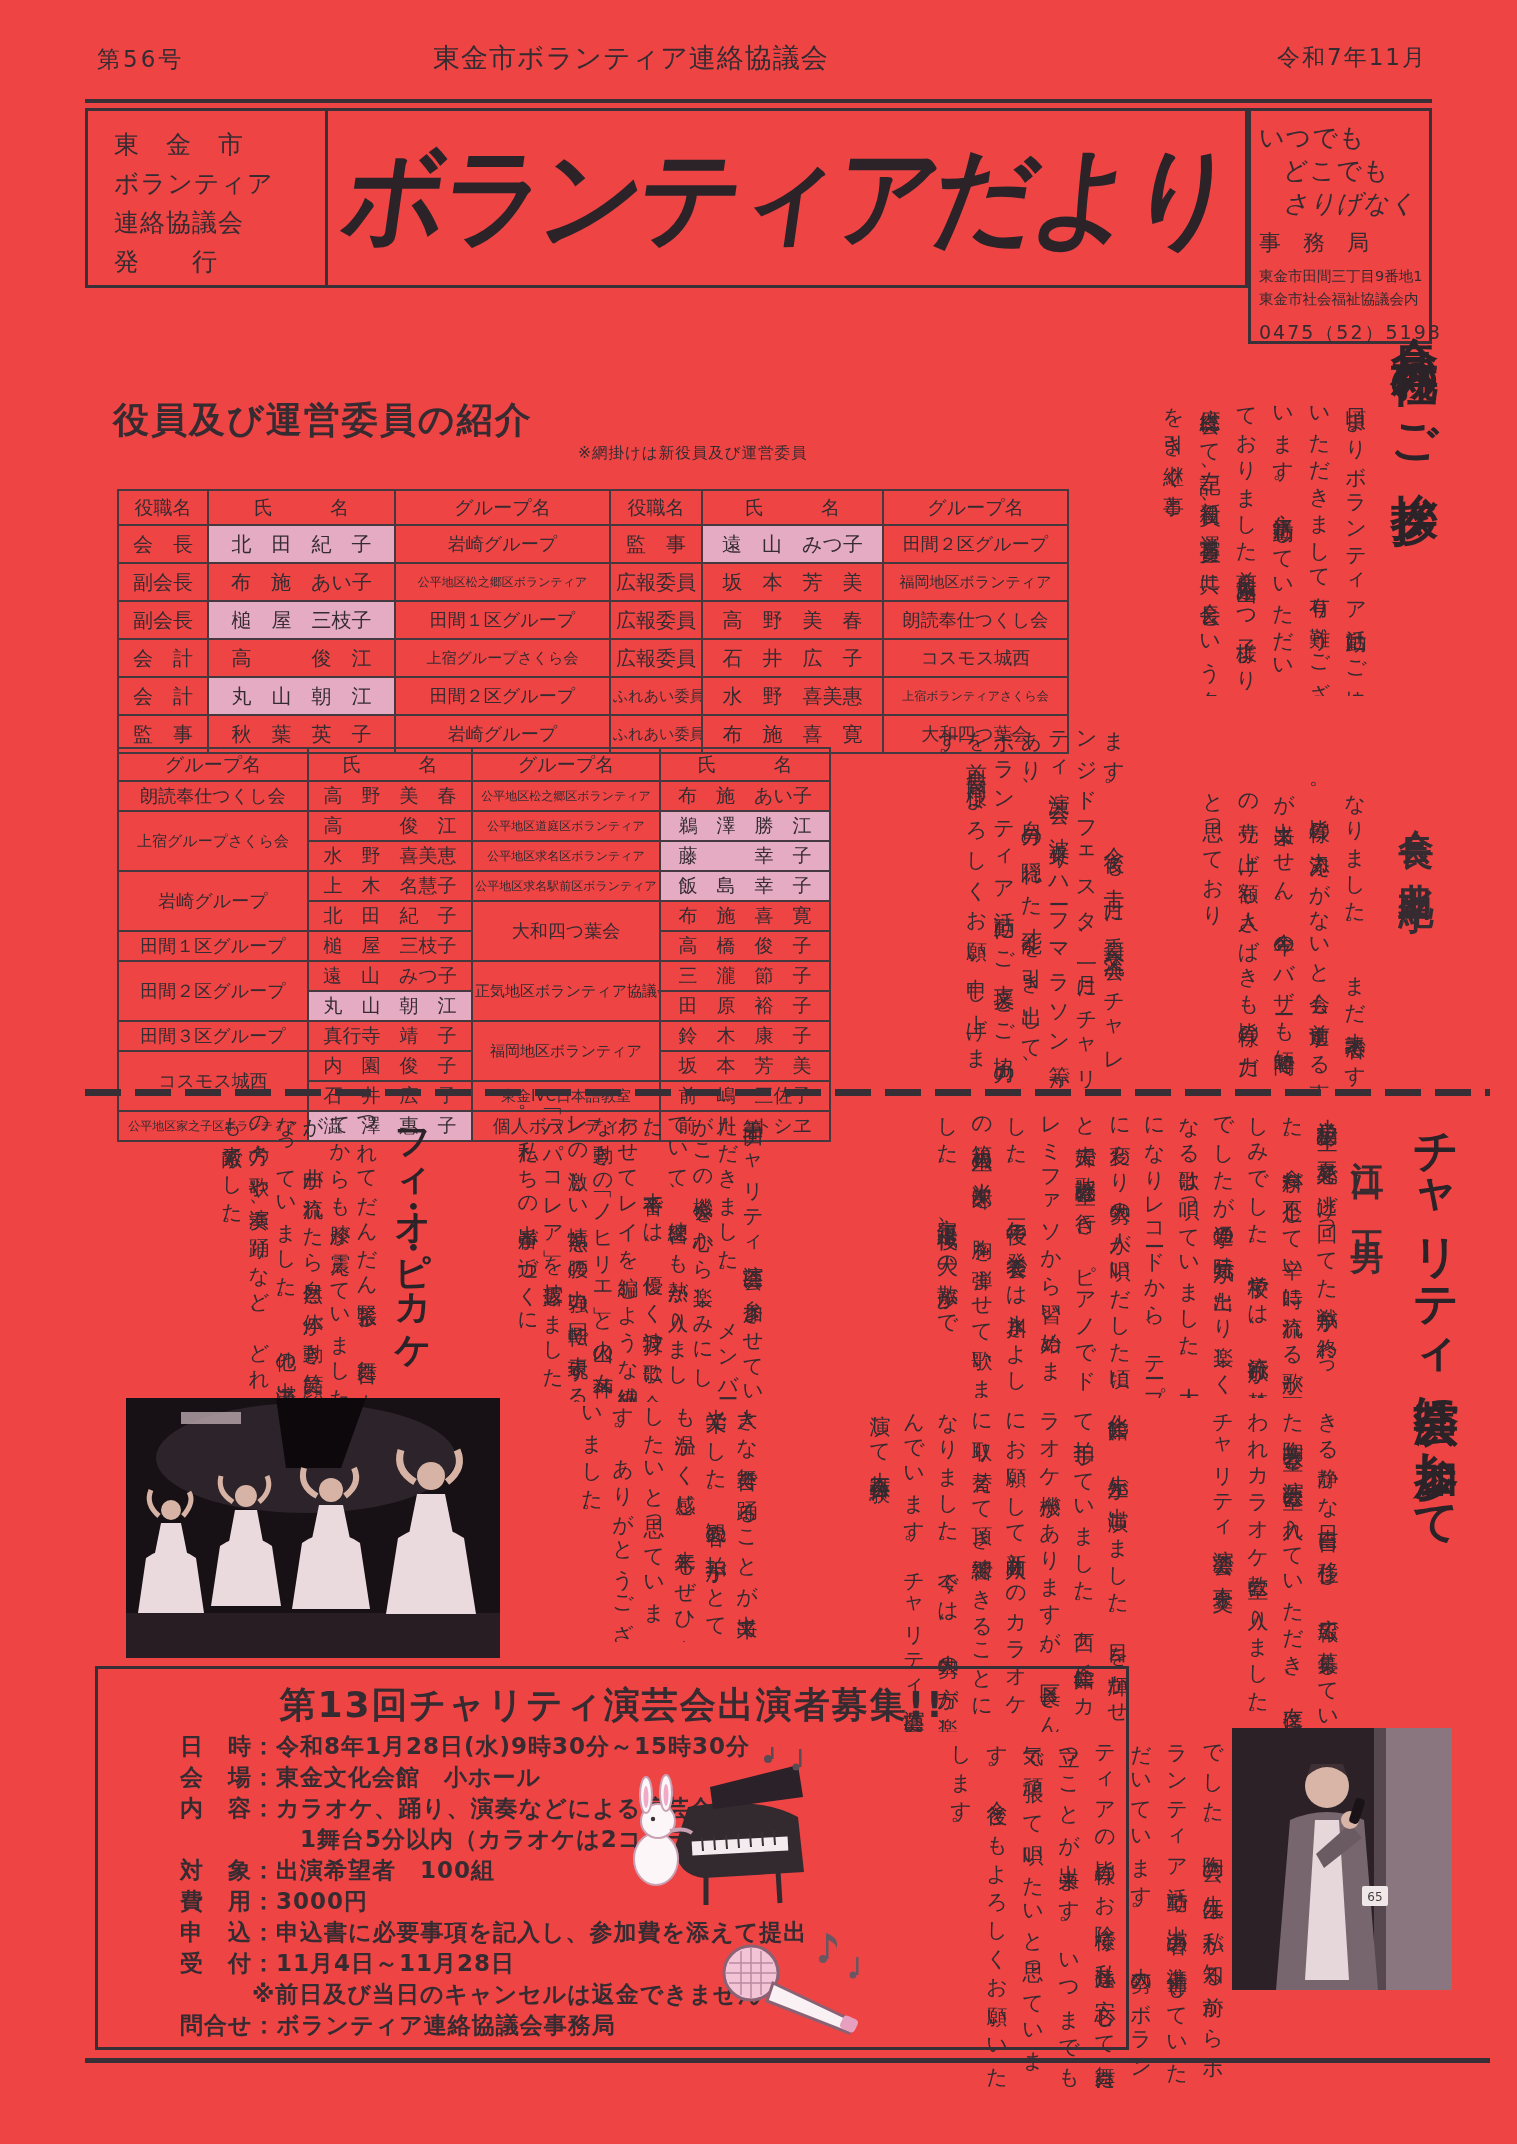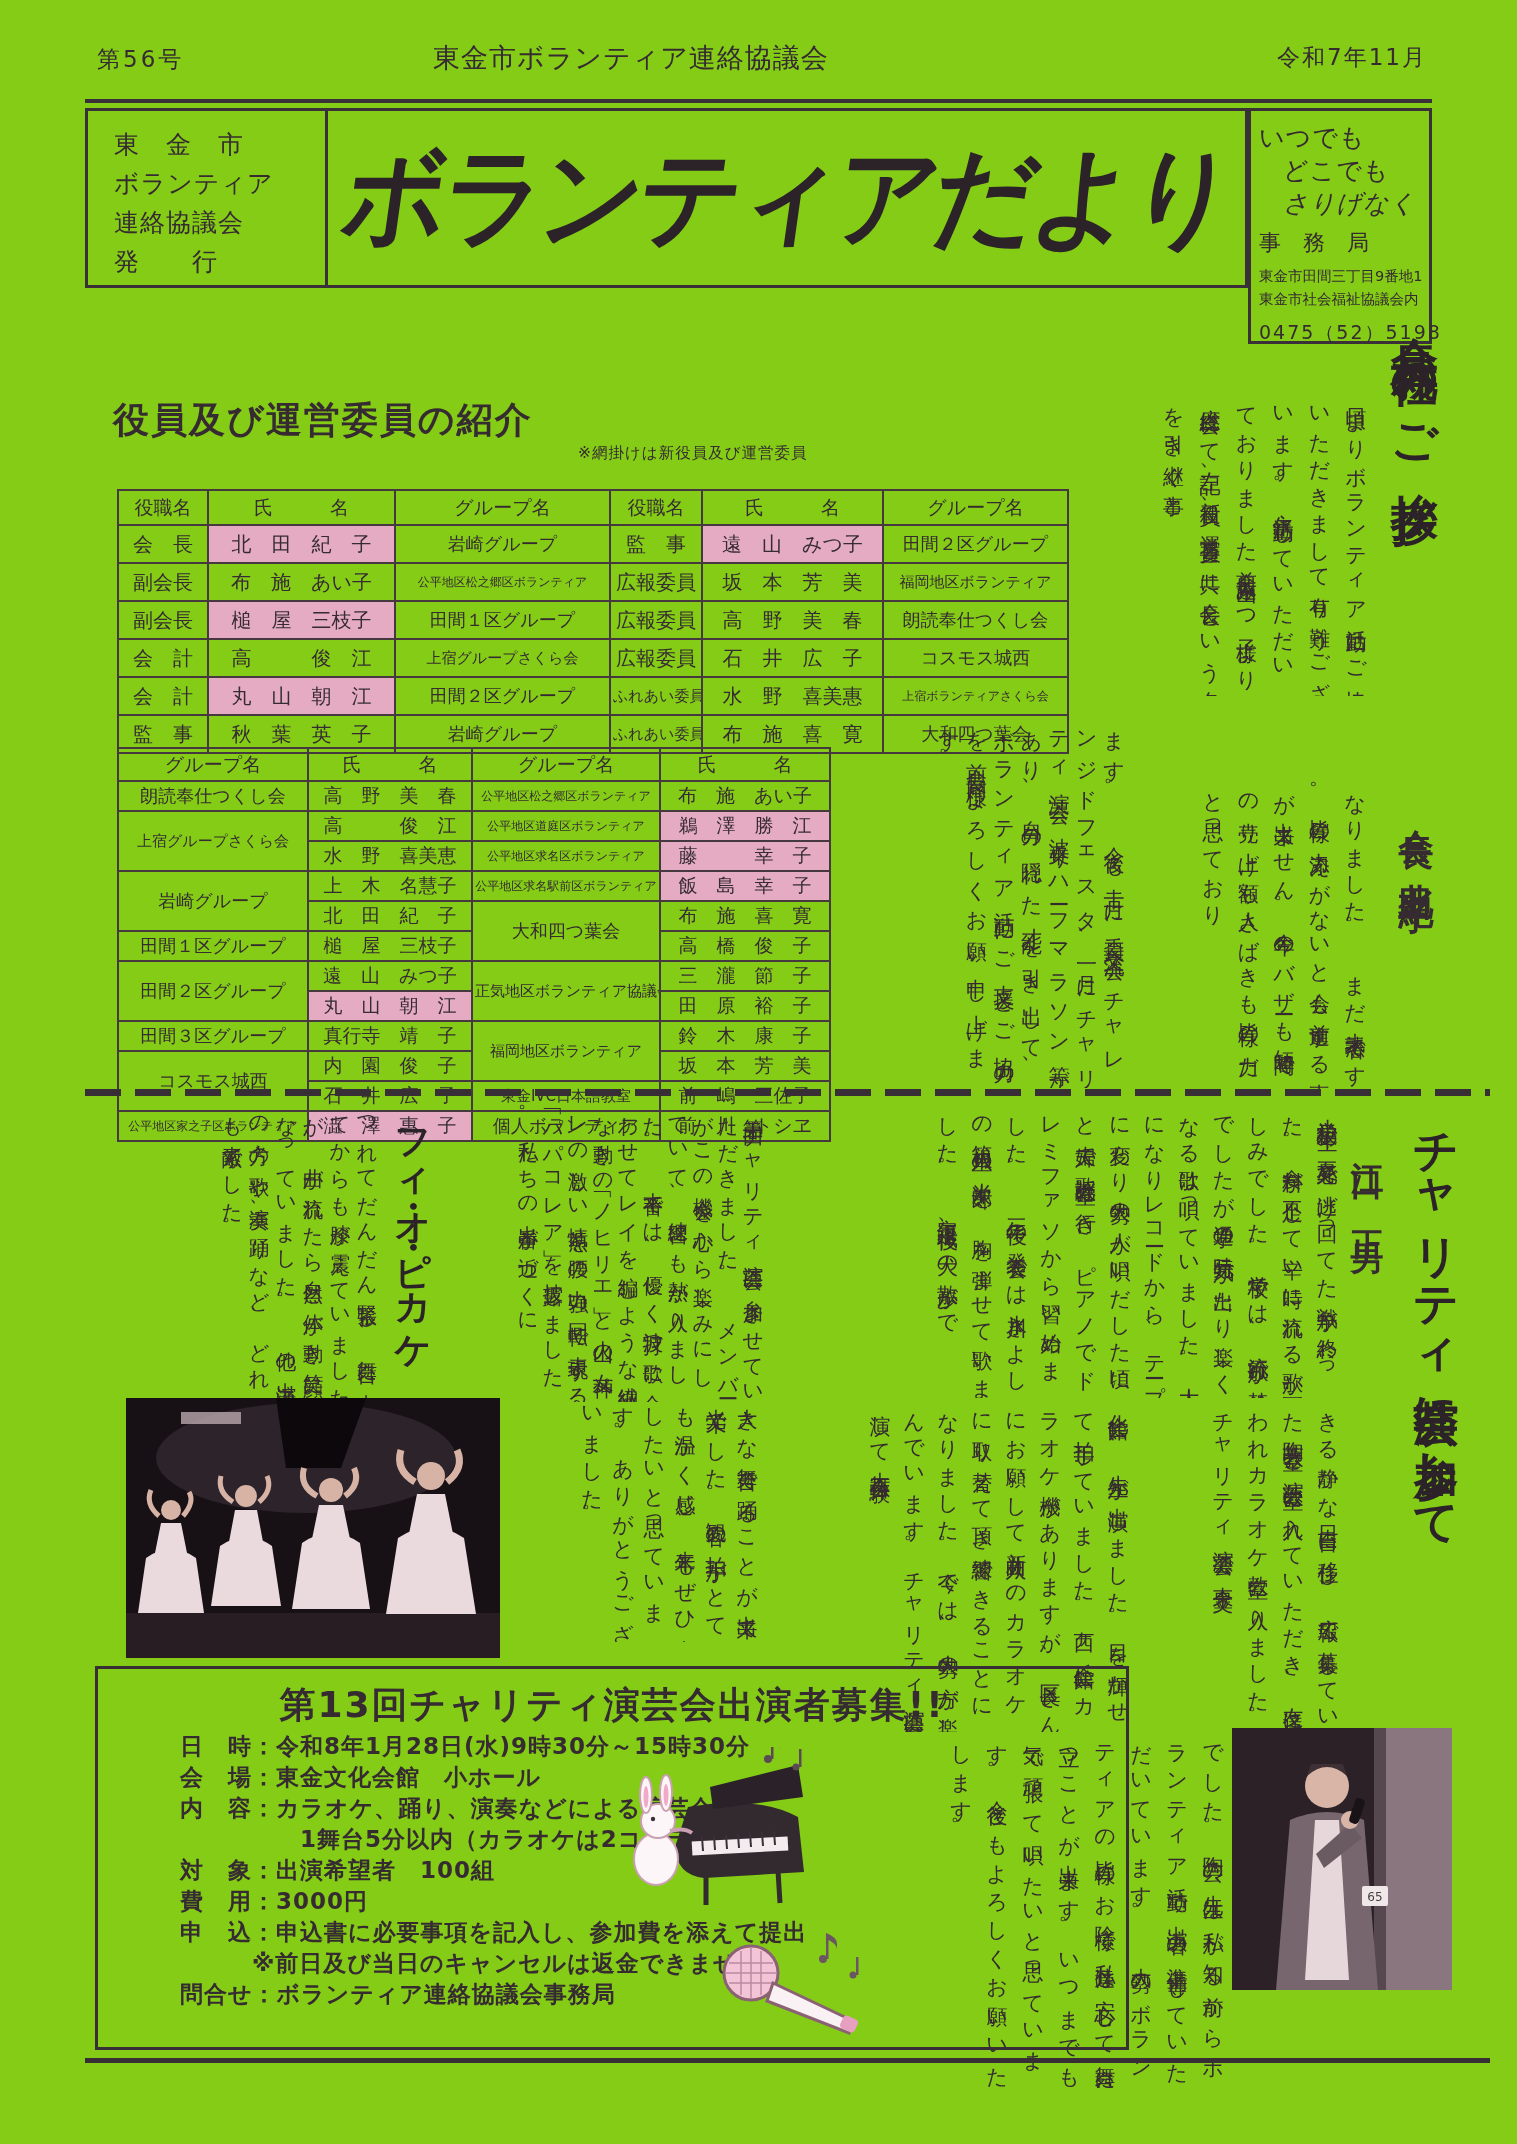--- a/index.html
+++ b/index.html
@@ -1,16 +1,16 @@
 <!DOCTYPE html>
 <html lang="ja"><head>
 <meta charset="utf-8">
 <style>
   html,body{margin:0;padding:0;background:#e9b9cd;}
-  .sheet{position:relative;width:1517px;height:2144px;background:#84cc16;overflow:hidden;
+  .sheet{position:relative;width:1517px;height:2144px;background:#ef4444;overflow:hidden;
          font-family:"DejaVu Sans",sans-serif;color:#352b31;}
   .abs{position:absolute;}
   .vtext{position:absolute;writing-mode:vertical-rl;text-orientation:mixed;line-break:anywhere;}
   .clip{overflow:hidden;}
   
   .top-issue{left:97px;top:44px;font-size:23px;letter-spacing:3px;}
   .top-org{left:433px;top:40px;font-size:27px;letter-spacing:1px;}
   .top-date{left:1277px;top:42px;font-size:23px;letter-spacing:2px;}
   .top-rule{left:85px;top:99px;width:1347px;height:4px;background:#3a3038;}
   
@@ -335,20 +335,21 @@
   <div class="abs recruit">
     <div class="r-title">第13回チャリティ演芸会出演者募集!!</div>
     <div class="r-lines">
       <div class="r-line">日　時：令和8年1月28日(水)9時30分～15時30分</div>
       <div class="r-line">会　場：東金文化会館　小ホール</div>
       <div class="r-line">内　容：カラオケ、踊り、演奏などによる演芸会</div>
       <div class="r-line">　　　　　1舞台5分以内（カラオケは2コーラス）</div>
       <div class="r-line">対　象：出演希望者　100組</div>
       <div class="r-line">費　用：3000円</div>
       <div class="r-line">申　込：申込書に必要事項を記入し、参加費を添えて提出</div>
+      <div class="r-line">受　付：11月4日～11月28日</div>
       <div class="r-line">　　　※前日及び当日のキャンセルは返金できません</div>
       <div class="r-line">問合せ：ボランティア連絡協議会事務局</div>
     </div>
 
     <svg class="r-piano" width="200" height="165" viewBox="0 0 200 165" xmlns="http://www.w3.org/2000/svg">
       <path d="M70 60 q70 -12 110 10 l6 55 -100 6 q-30 -4 -28 -34 z" fill="#332a30"></path>
       <polygon points="95 62 185 50 180 18 92 40" fill="#2a2228"></polygon>
       <rect x="74" y="92" width="96" height="14" fill="#f3ebee" transform="rotate(-3 122 99)"></rect>
       <g stroke="#3a3138" stroke-width="2">
           <line x1="84" y1="90" x2="85" y2="104"></line>

